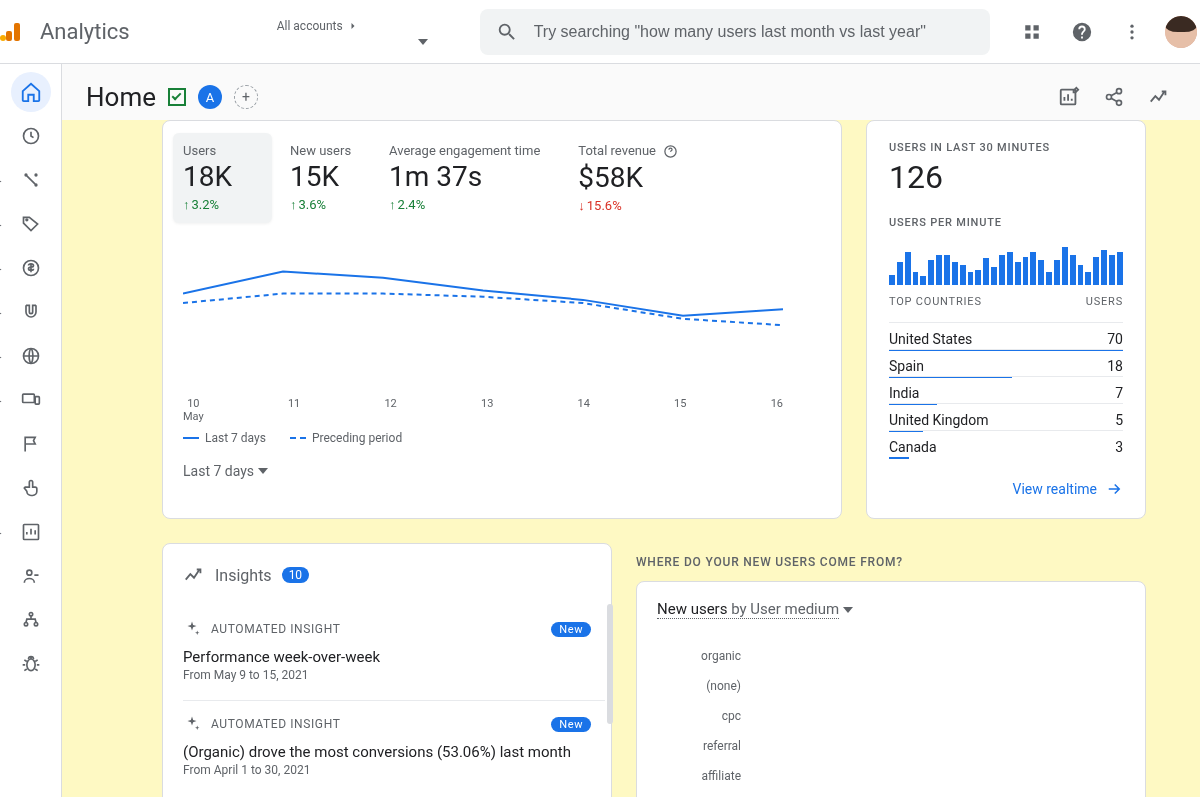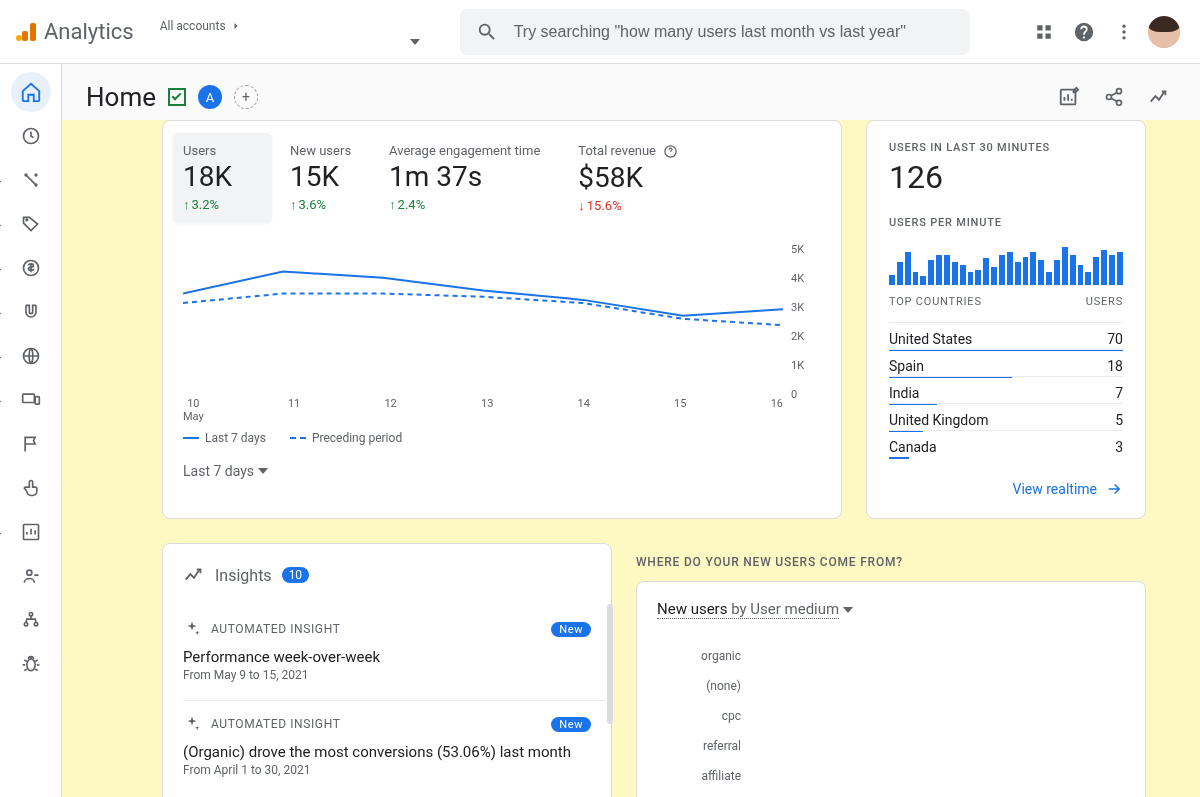--- a/index.html
+++ b/index.html
@@ -1,23 +1,23 @@
 <!DOCTYPE html>
 <html><head>
 <meta charset="utf-8">
 <style>
   * { box-sizing: border-box; margin: 0; padding: 0; }
   body { font-family: 'Google Sans', Roboto, Arial, sans-serif; background: #fff; color: #202124; overflow: hidden; width: 1200px; height: 797px; }
-  .appbar { height: 64px; border-bottom: 1px solid #dadce0; display: flex; align-items: center; padding: 0 16px; }
+  .appbar { height: 64px; border-bottom: 1px solid #dadce0; display: flex; align-items: center; padding: 0 0; gap: 12px; }
   .ga-logo { display:flex; align-items:flex-end; gap:2px; margin-right:8px; }
   .ga-logo .b1{width:6px;height:10px;background:#e37400;border-radius:2px;}
   .ga-logo .b2{width:6px;height:18px;background:#e37400;border-radius:2px;}
   .ga-logo .dot{width:6px;height:6px;background:#f9ab00;border-radius:50%;margin-right:-2px;margin-bottom:0;}
   .product-name{font-size:22px;color:#5f6368;}
-  .acct-selector{margin-left:26px; font-size:13px; color:#5f6368; display:flex;flex-direction:column;align-items:flex-start;min-width:300px;}
+  .acct-selector{margin-left:26px; font-size:13px; color:#5f6368; display:flex;flex-direction:column;align-items:center;min-width:300px;}
   .acct-top{display:flex;align-items:center;gap:4px;font-size:12px;}
   .acct-drop{margin-top:6px;align-self:flex-end;margin-right:40px;}
   .searchbox{flex:0 0 510px;height:46px;background:#f1f3f4;border-radius:8px;display:flex;align-items:center;padding:0 16px;gap:16px;color:#5f6368;}
   .searchbox input{border:none;background:transparent;flex:1;font-size:16px;outline:none;color:#5f6368;}
   .searchbox input::placeholder{color:#5f6368;}
   .appbar-spacer{flex:1;}
   .icon-btn{width:40px;height:40px;border-radius:50%;display:flex;align-items:center;justify-content:center;color:#5f6368;cursor:pointer;}
   .avatar{width:32px;height:32px;border-radius:50%;background:linear-gradient(135deg,#f7c6b6,#d4a38f);overflow:hidden;}
   .avatar-face{width:100%;height:100%;border-radius:50%;background:#e6bfa8;position:relative;}
   .avatar-face::before{content:"";position:absolute;top:0;left:0;right:0;bottom:50%;background:#3a2a22;border-radius:50% 50% 40% 40%;}
@@ -311,28 +311,20 @@
             </div>
             <div class="metric-value">$58K</div>
             <div class="metric-delta delta-down">
                 <span>↓</span>
                 <span>15.6%</span>
               </div>
           </div>
         </div>
 
         <div class="chart-area">
-          <div class="y-axis" id="yaxis">
-              <span>5K</span>
-              <span>4K</span>
-              <span>3K</span>
-              <span>2K</span>
-              <span>1K</span>
-              <span>0</span>
-            </div>
           <div class="plot">
               <svg id="linechart" width="100%" height="100%" viewBox="0 0 600 158" preserveAspectRatio="none">
                 <path d="M0,50.55999999999999 L100,28.439999999999998 L200,34.75999999999999 L300,47.400000000000006 L400,56.879999999999995 L500,72.67999999999999 L600,66.36" fill="none" stroke="#1a73e8" stroke-width="2"></path>
                 <path d="M0,60.040000000000006 L100,50.55999999999999 L200,50.55999999999999 L300,53.72 L400,60.040000000000006 L500,75.84 L600,82.16" fill="none" stroke="#1a73e8" stroke-width="2" stroke-dasharray="5,4"></path>
               </svg>
             </div>
           <div class="x-axis" id="xaxis">
               <span class="x-tick">
                 <span>10</span>
                 <span>May</span>

